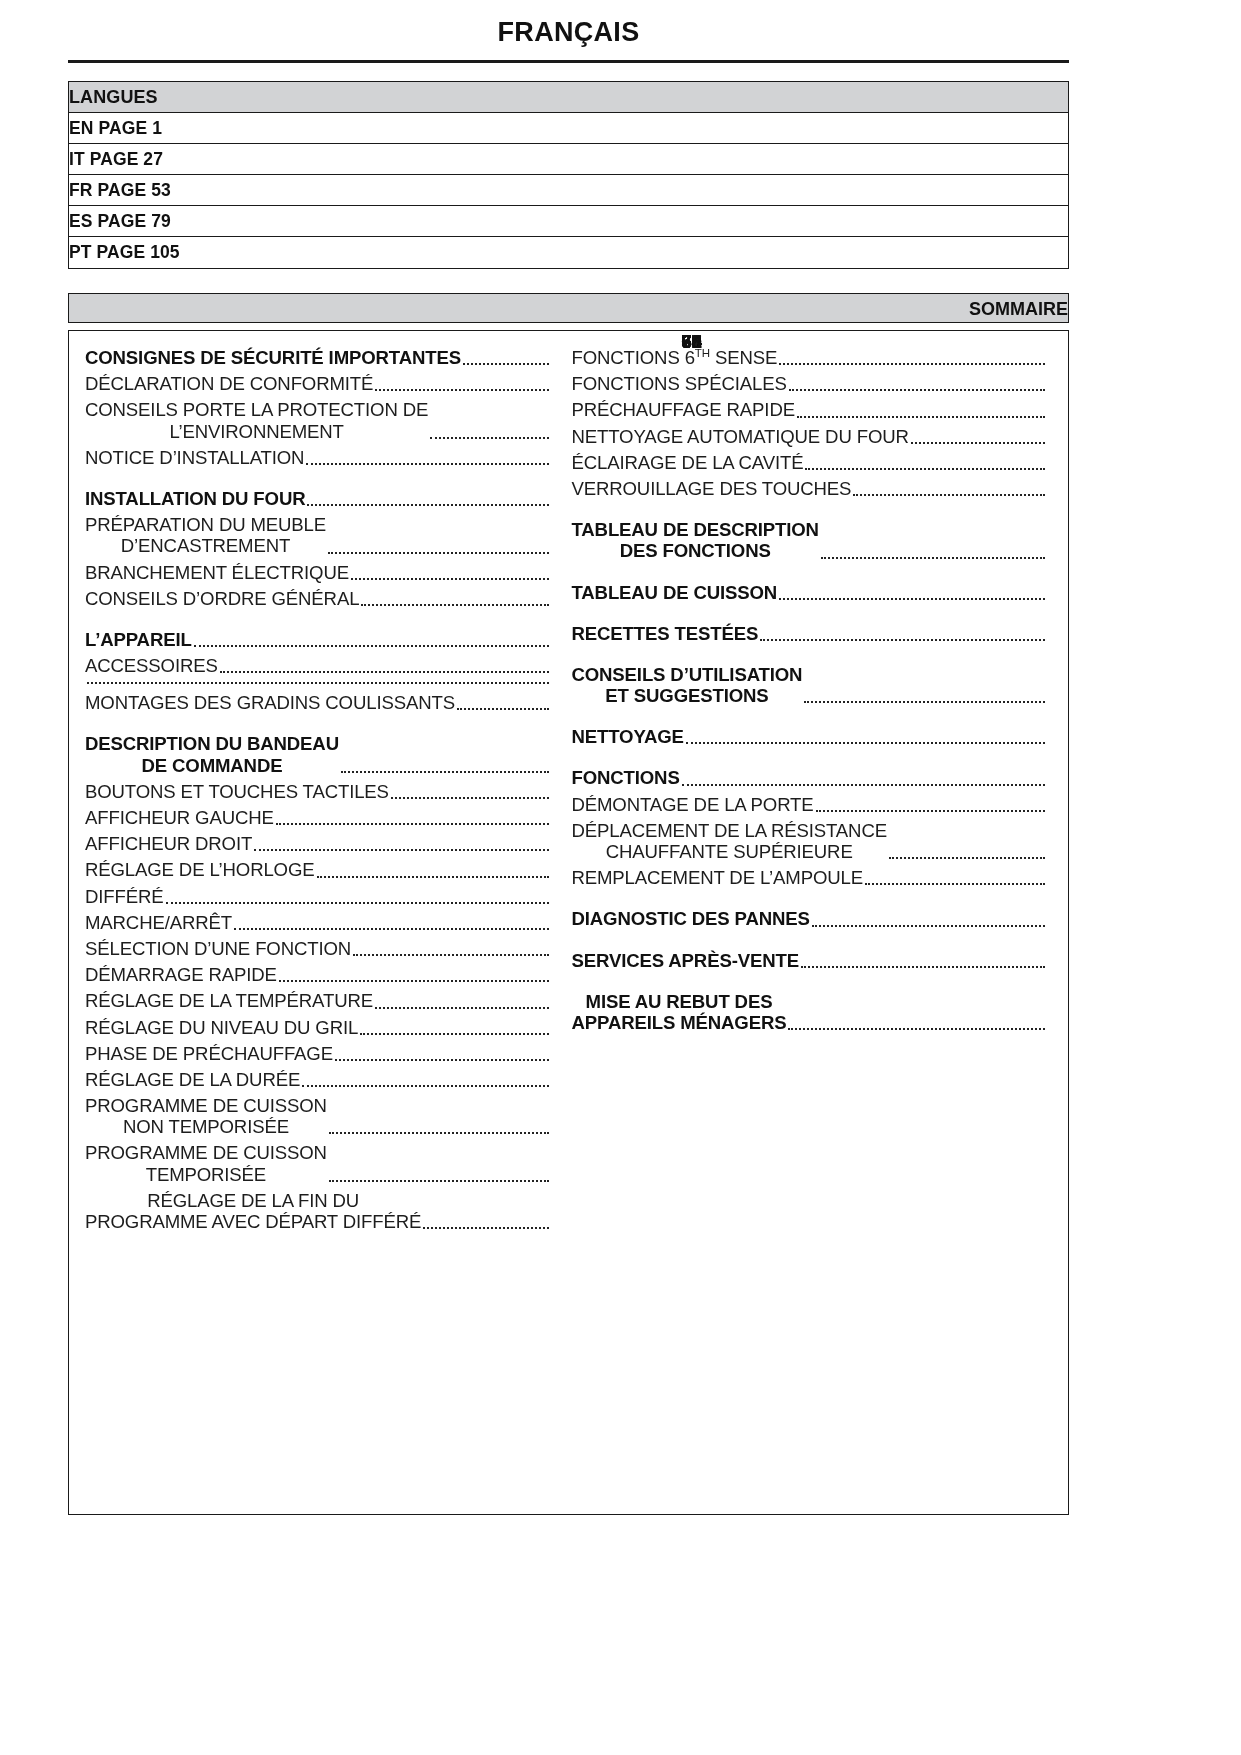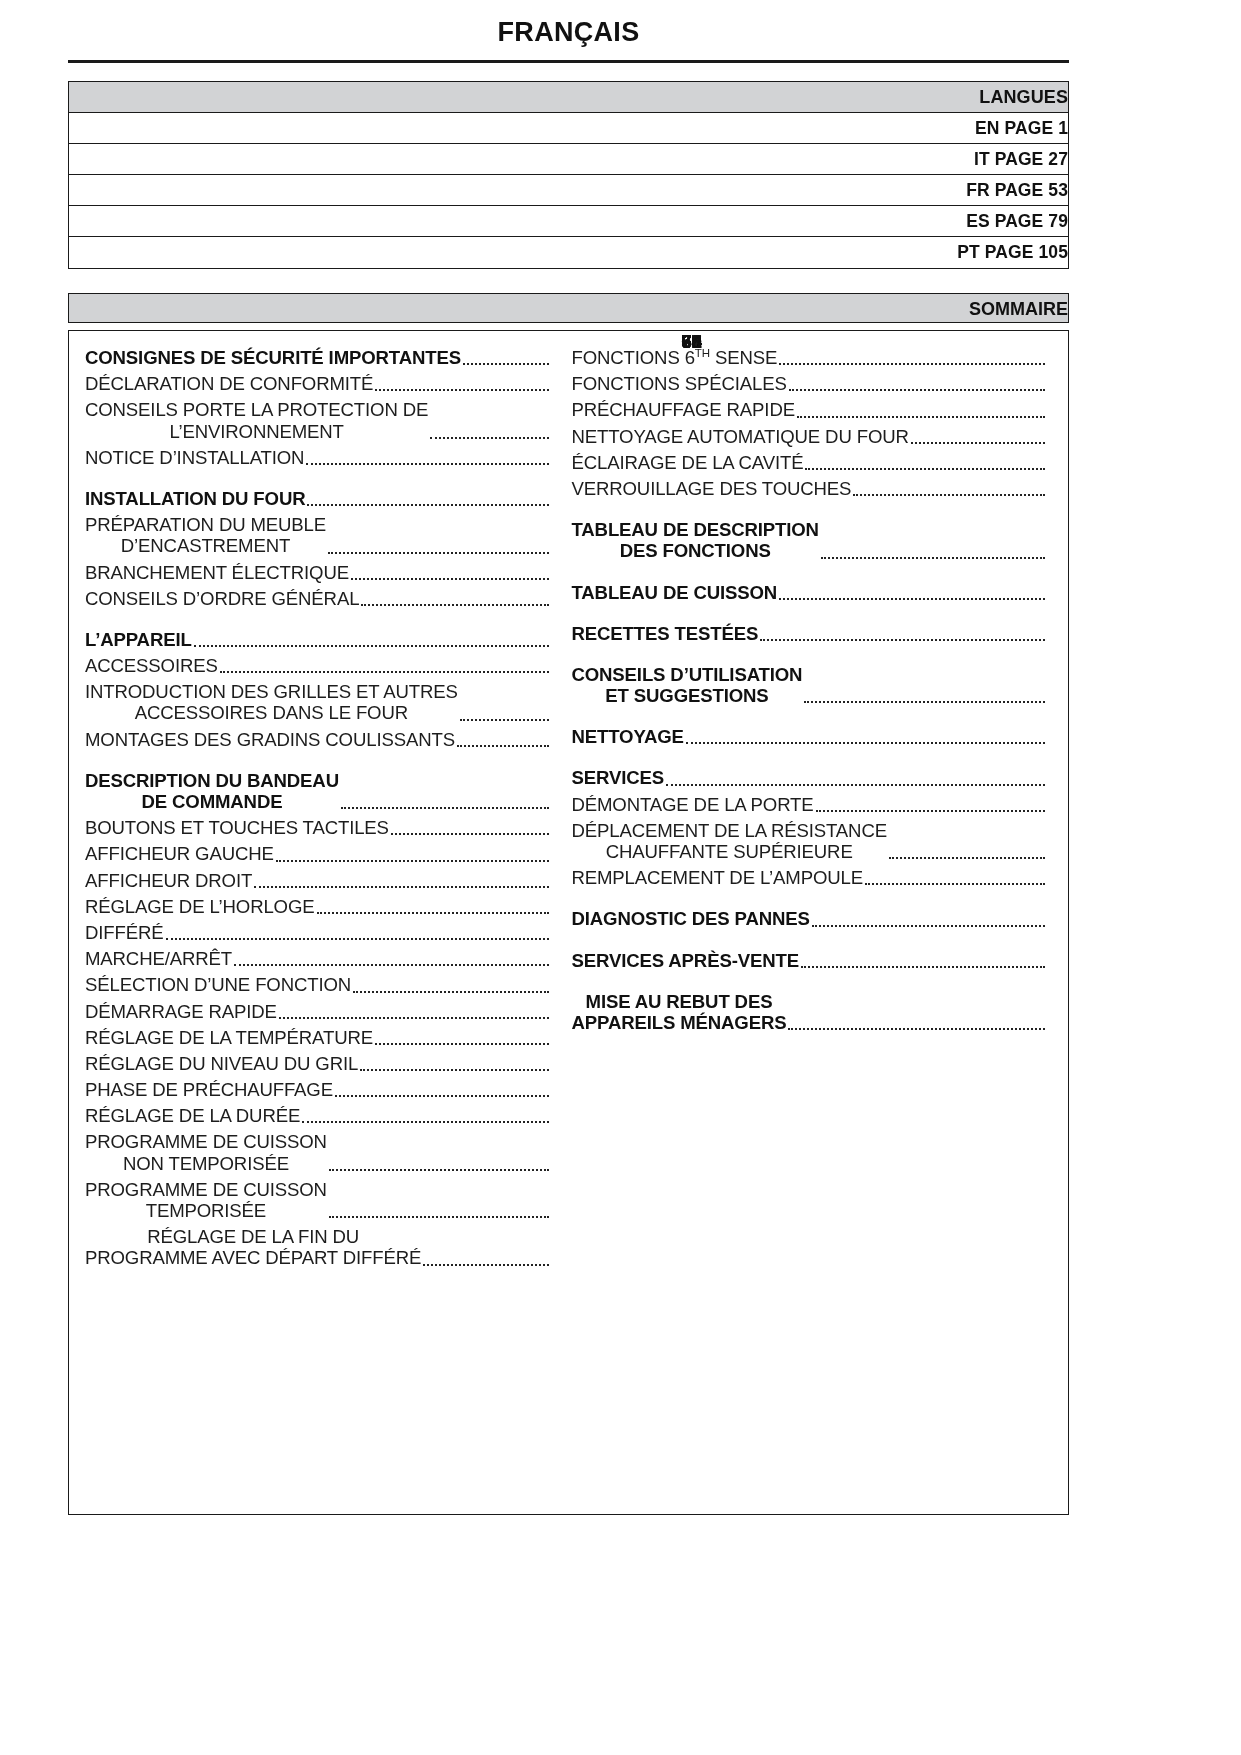--- a/index.html
+++ b/index.html
@@ -54,21 +54,21 @@
     position: absolute;
     left: 68px;
     top: 81px;
     width: 1001px;
     border: 1.5px solid #1a1a1a;
     box-sizing: border-box;
   }
   .lang-row {
     height: 31px;
     line-height: 31px;
-    text-align: right;
+    text-align: left;
     font-size: 17.5px;
     font-weight: bold;
     letter-spacing: 0.1px;
     border-bottom: 1.2px solid #1a1a1a;
     box-sizing: border-box;
     color: #111;
   }
   .lang-row:last-child { border-bottom: none; }
   .lang-head {
     background: #d2d3d5;
@@ -232,22 +232,20 @@
             <span class="label">L’APPAREIL </span>
             <span class="leader"></span>
             <span class="page">61</span>
           </div>
           <div class="entry">
             <span class="label">ACCESSOIRES</span>
             <span class="leader"></span>
             <span class="page">61</span>
           </div>
           <div class="entry two-line">
-            <span class="label">INTRODUCTION DES GRILLES ET AUTRES
-ACCESSOIRES DANS LE FOUR</span>
             <span class="leader"></span>
             <span class="page">62</span>
           </div>
           <div class="entry">
             <span class="label">MONTAGES DES GRADINS COULISSANTS </span>
             <span class="leader"></span>
             <span class="page">62</span>
           </div>
           <div class="entry bold gap two-line">
             <span class="label">DESCRIPTION DU BANDEAU
@@ -386,21 +384,21 @@
 ET SUGGESTIONS</span>
             <span class="leader"></span>
             <span class="page">75</span>
           </div>
           <div class="entry bold gap">
             <span class="label">NETTOYAGE </span>
             <span class="leader"></span>
             <span class="page">76</span>
           </div>
           <div class="entry bold gap">
-            <span class="label">SERVICES</span>
+            <span class="label">FONCTIONS</span>
             <span class="leader"></span>
             <span class="page">77</span>
           </div>
           <div class="entry">
             <span class="label">DÉMONTAGE DE LA PORTE</span>
             <span class="leader"></span>
             <span class="page">77</span>
           </div>
           <div class="entry two-line">
             <span class="label">DÉPLACEMENT DE LA RÉSISTANCE

